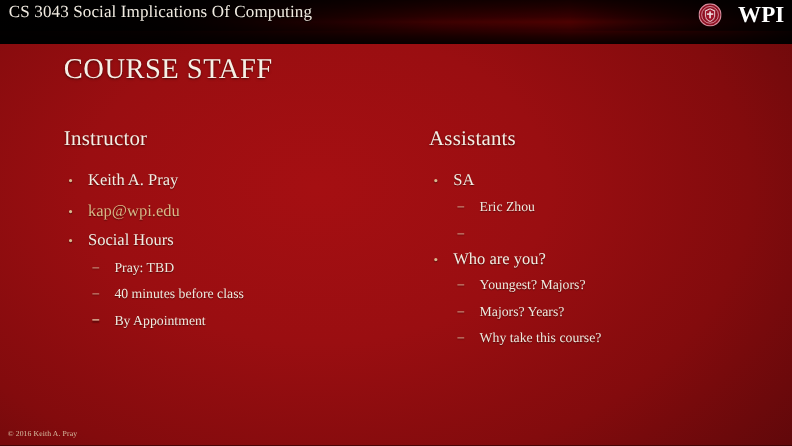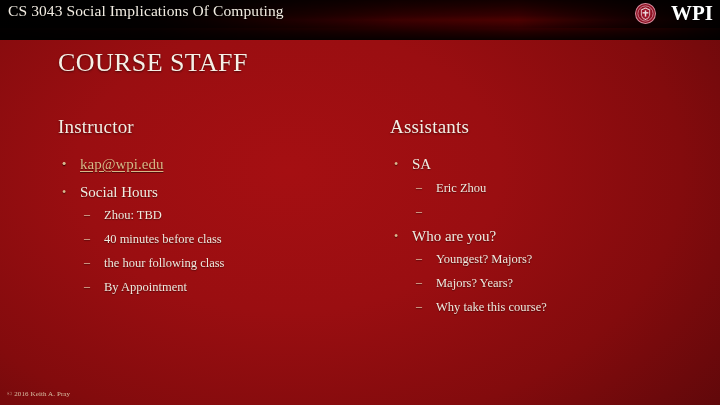--- a/index.html
+++ b/index.html
@@ -163,21 +163,20 @@
   .bullet-l2 > .marker {
     position: absolute;
     left: 4px;
     top: 0;
     color: #e4d3b4;
     font-size: 12px;
     line-height: 1.1;
   }
   .link {
     color: #d9b887;
-    text-decoration: underline;
     text-underline-offset: 2px;
     cursor: pointer;
   }
   .group-gap { height: 22px; }
   
   #footer-copyright {
     position: absolute;
     left: 7px;
     bottom: 7px;
     color: #dcc9ab;
@@ -206,26 +205,26 @@
       </svg>
       <div id="wpi-wordmark">WPI</div>
     </div>
   </div>
 
   <div id="slide-title">COURSE STAFF</div>
 
   <div class="column" id="col-left">
     <div class="col-heading">Instructor</div>
     <ul class="bullet-list">
-        <li class="bullet-l1"><span class="marker">•</span></li>
+        <li class="bullet-l1"><span class="marker">•</span><span class="">Keith A. Pray</span></li>
         <li class="bullet-l1"><span class="marker">•</span><span class="link">kap@wpi.edu</span></li>
         <li class="bullet-l1"><span class="marker">•</span><span class="">Social Hours</span><ul class="sub-list">
-            <li class="bullet-l2"><span class="marker">–</span><span class="">Zhou: TBD</span></li>
+            <li class="bullet-l2"><span class="marker">–</span><span class="">Pray: TBD</span></li>
             <li class="bullet-l2"><span class="marker">–</span><span class="">40 minutes before class</span></li>
-            <li class="bullet-l2"><span class="marker">–</span><span class="">the hour following class</span></li>
+            <li class="bullet-l2"><span class="marker">–</span></li>
             <li class="bullet-l2"><span class="marker">–</span><span class="">By Appointment</span></li>
           </ul></li>
       </ul>
   </div>
 
   <div class="column" id="col-right">
     <div class="col-heading">Assistants</div>
     <ul class="bullet-list">
         <li class="bullet-l1"><span class="marker">•</span><span class="">SA</span><ul class="sub-list">
             <li class="bullet-l2"><span class="marker">–</span><span class="">Eric Zhou</span></li>

